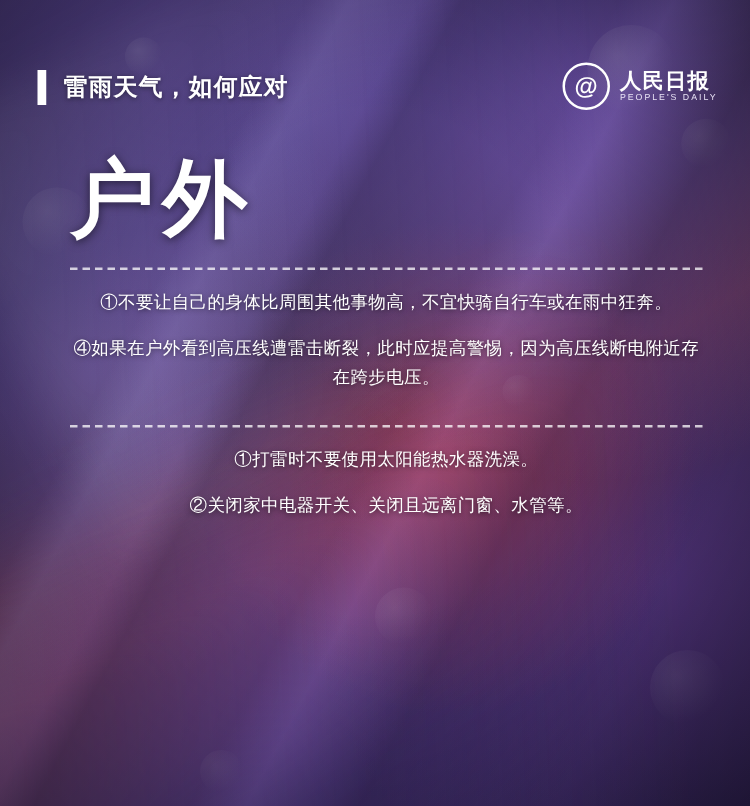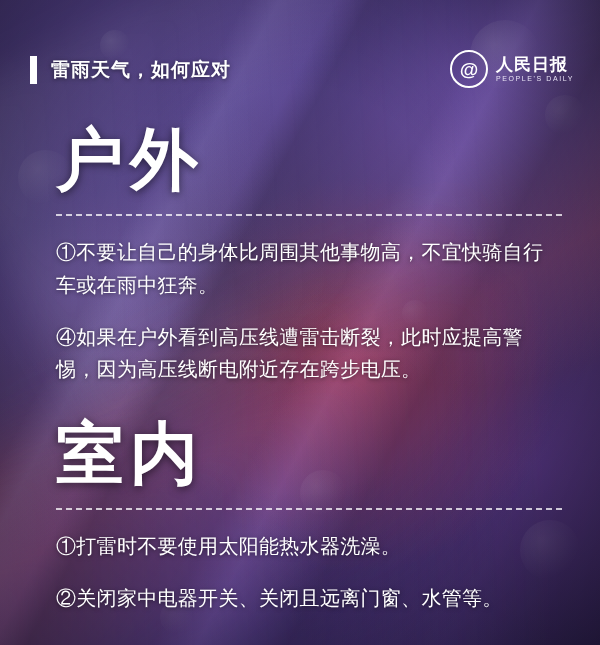--- a/index.html
+++ b/index.html
@@ -174,25 +174,26 @@
     text-shadow: 0 2px 8px rgba(0,0,0,0.55);
     margin: 0;
   }
   .divider {
     margin: 16px 0 14px 0;
     height: 0;
     border-top: 2px dashed rgba(255,255,255,0.75);
   }
   .item {
     color: #ffffff;
-    font-size: 20px;
+    font-size: 14px;
     line-height: 1.62;
     margin-bottom: 10px;
     text-shadow: 0 1px 4px rgba(0,0,0,0.55);
     letter-spacing: 0.3px;
+    text-align: center;
   }
   .section-2 {
     margin-top: 28px;
   }
   .section-2 .divider {
     margin-top: 16px;
   }
   .item:last-child {
     margin-bottom: 18px;
   }
@@ -236,20 +237,19 @@
   <div class="content">
 
     <div class="section section-1">
       <h2 class="section-heading">户外</h2>
       <div class="divider"></div>
       <p class="item">①不要让自己的身体比周围其他事物高，不宜快骑自行车或在雨中狂奔。</p>
       <p class="item">④如果在户外看到高压线遭雷击断裂，此时应提高警惕，因为高压线断电附近存在跨步电压。</p>
     </div>
 
     <div class="section section-2">
-      <h2 class="section-heading">室内</h2>
       <div class="divider"></div>
       <p class="item">①打雷时不要使用太阳能热水器洗澡。</p>
       <p class="item">②关闭家中电器开关、关闭且远离门窗、水管等。</p>
     </div>
 
   </div>
 </div>
 
 </body></html>

